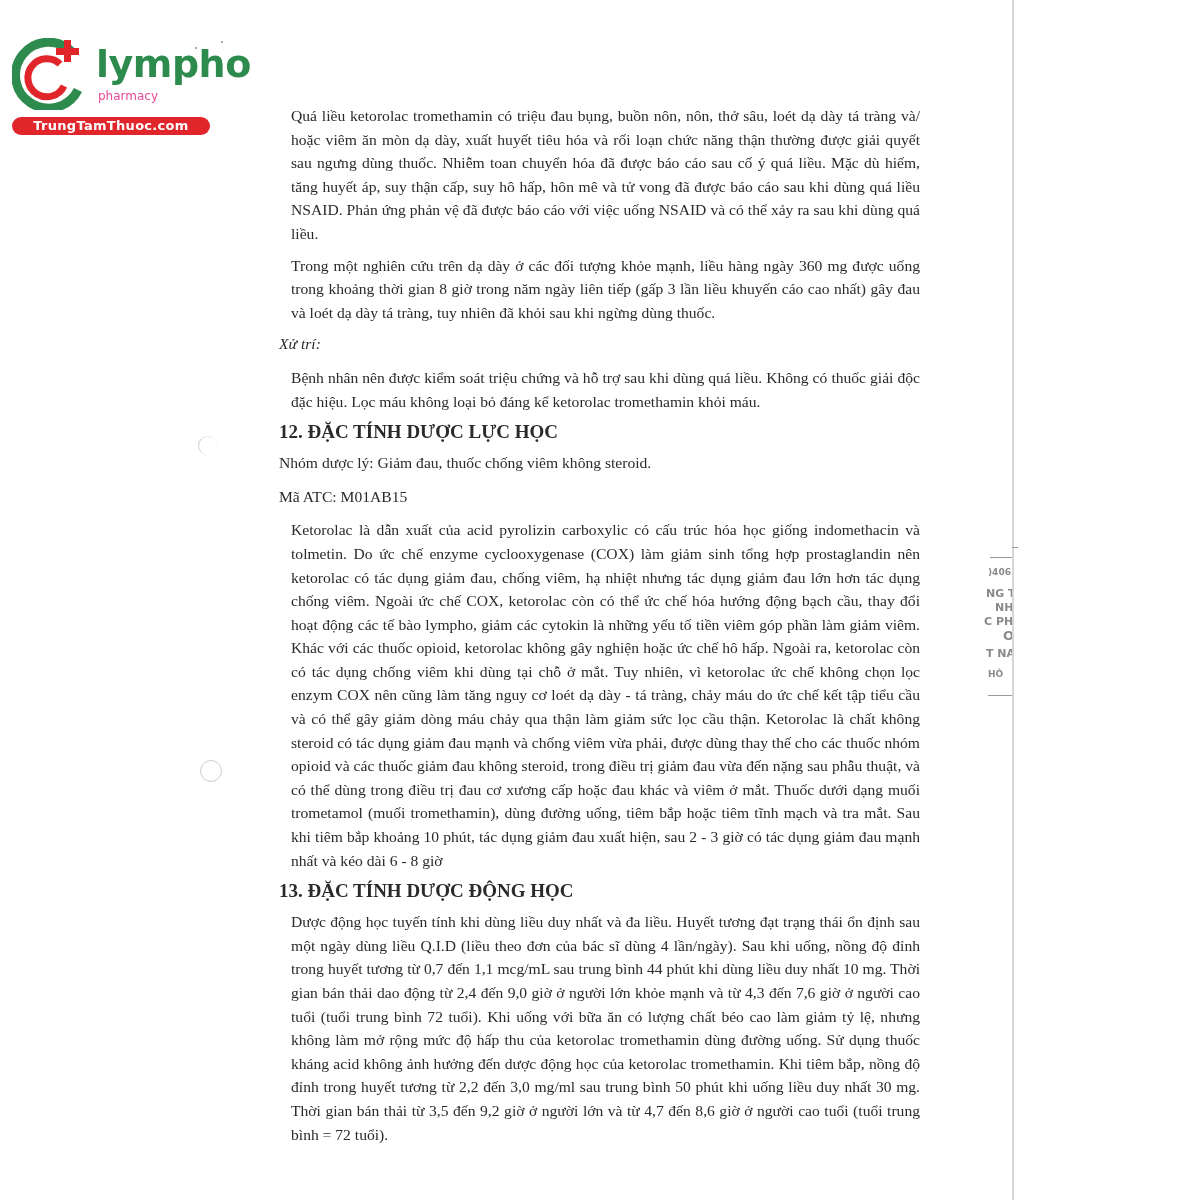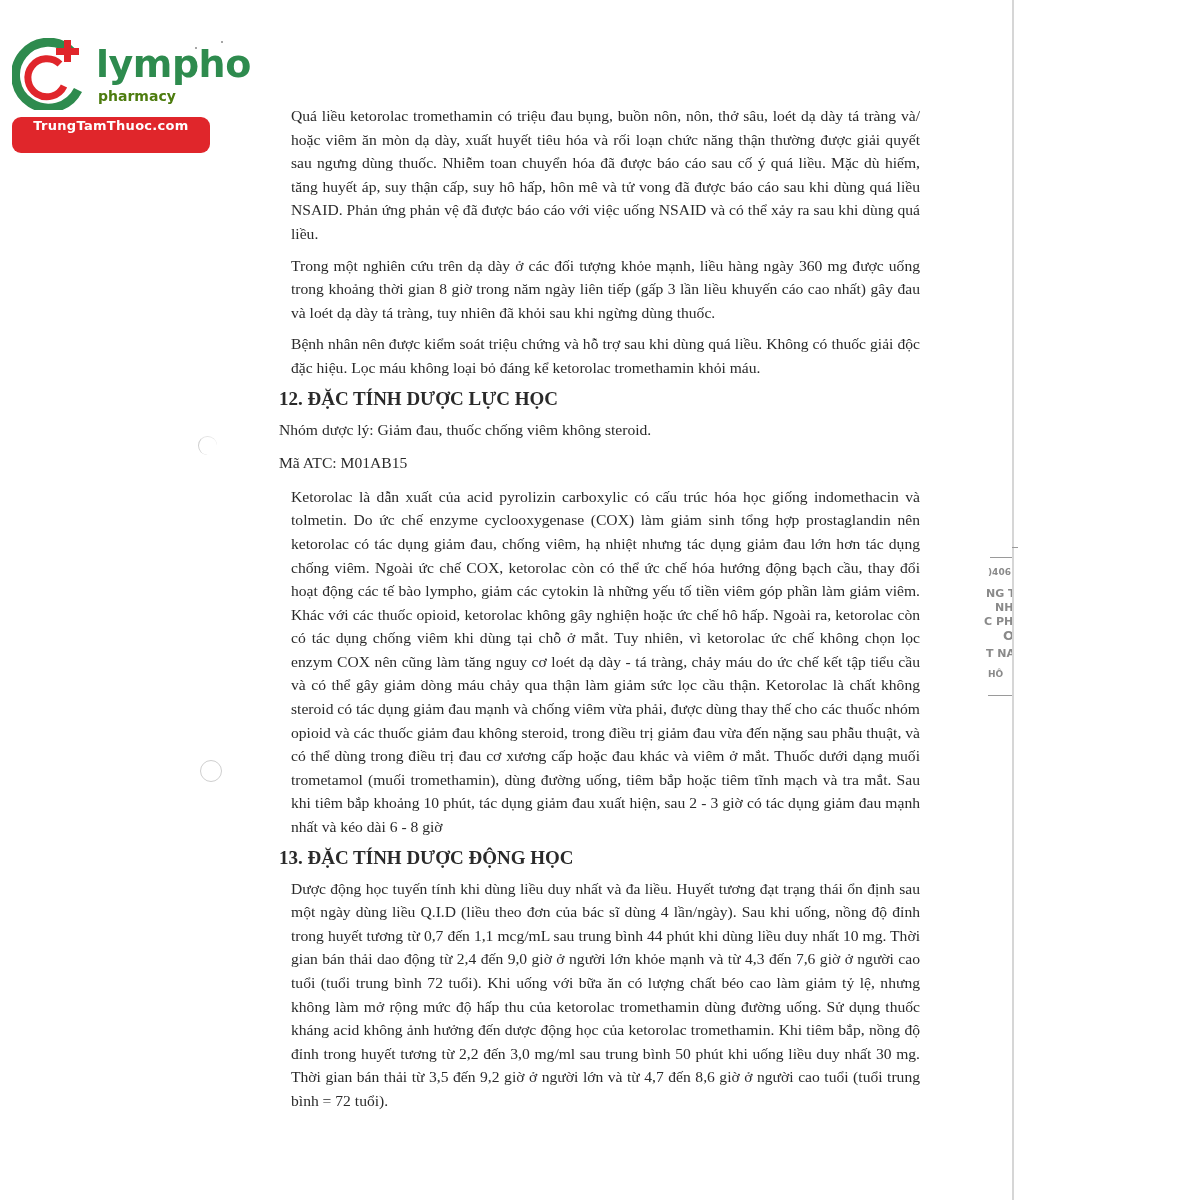--- a/index.html
+++ b/index.html
@@ -14,22 +14,22 @@
     background: #d6d6d6;
   }
   .page-edge-tick { position: absolute; left: 1012px; top: 547px; width: 6px; height: 1px; background: #999; }
 
   
   .logo { position: absolute; left: 10px; top: 38px; width: 205px; height: 100px; }
   .logo-mark { position: absolute; left: 2px; top: 0; width: 80px; height: 72px; }
   .logo-word { position: absolute; left: 86px; top: 6px; font-family: "DejaVu Sans", sans-serif;
     font-size: 38px; font-weight: bold; color: #2e8b4e; letter-spacing: -0.5px; line-height: 40px; }
   .logo-sub { position: absolute; left: 88px; top: 50px; font-family: "DejaVu Sans", sans-serif;
-    font-size: 14px; font-weight: bold; color: #4d7c0f; line-height: 16px; }
-  .logo-banner { position: absolute; left: 2px; top: 79px; width: 198px; height: 36px;
+    font-size: 12px; font-weight: normal; color: #ec4899; line-height: 16px; }
+  .logo-banner { position: absolute; left: 2px; top: 79px; width: 198px; height: 18px;
     background: #e0262b; border-radius: 9px; color: #fff; text-align: center;
     font-family: "DejaVu Sans", sans-serif; font-size: 13px; font-weight: bold; line-height: 18px; letter-spacing: 0.3px; }
   .dot { position: absolute; width: 2px; height: 2px; background: #888; border-radius: 50%; }
 
   
   .content { position: absolute; left: 279px; top: 104px; width: 641px; }
   .p { font-size: 15.6px; line-height: 23.6px; text-align: justify; margin: 0 0 8px 12px; }
   .h { font-size: 19px; font-weight: bold; margin: 0 0 8px 0; line-height: 22px; }
   .i { font-style: italic; }
   .single { margin: 0 0 10px 0; }
@@ -65,20 +65,21 @@
 </div>
 <div class="dot" style="left:195px;top:47px;"></div>
 <div class="dot" style="left:221px;top:41px;"></div>
 
 <div class="hole-partial"></div>
 <div class="hole" style="left:200px;top:760px;width:20px;height:20px;"></div>
 
 <div class="content">
   <p class="p">Quá liều ketorolac tromethamin có triệu đau bụng, buồn nôn, nôn, thở sâu, loét dạ dày tá tràng và/ hoặc viêm ăn mòn dạ dày, xuất huyết tiêu hóa và rối loạn chức năng thận thường được giải quyết sau ngưng dùng thuốc. Nhiễm toan chuyển hóa đã được báo cáo sau cố ý quá liều. Mặc dù hiếm, tăng huyết áp, suy thận cấp, suy hô hấp, hôn mê và tử vong đã được báo cáo sau khi dùng quá liều NSAID. Phản ứng phản vệ đã được báo cáo với việc uống NSAID và có thể xảy ra sau khi dùng quá liều.</p>
   <p class="p">Trong một nghiên cứu trên dạ dày ở các đối tượng khỏe mạnh, liều hàng ngày 360 mg được uống trong khoảng thời gian 8 giờ trong năm ngày liên tiếp (gấp 3 lần liều khuyến cáo cao nhất) gây đau và loét dạ dày tá tràng, tuy nhiên đã khỏi sau khi ngừng dùng thuốc.</p>
+  <p class="p i single">Xử trí:</p>
   <p class="p">Bệnh nhân nên được kiểm soát triệu chứng và hỗ trợ sau khi dùng quá liều. Không có thuốc giải độc đặc hiệu. Lọc máu không loại bỏ đáng kể ketorolac tromethamin khỏi máu.</p>
 
   <div class="h">12. ĐẶC TÍNH DƯỢC LỰC HỌC</div>
   <p class="p single">Nhóm dược lý: Giảm đau, thuốc chống viêm không steroid.</p>
   <p class="p single">Mã ATC: M01AB15</p>
   <p class="p">Ketorolac là dẫn xuất của acid pyrolizin carboxylic có cấu trúc hóa học giống indomethacin và tolmetin. Do ức chế enzyme cyclooxygenase (COX) làm giảm sinh tổng hợp prostaglandin nên ketorolac có tác dụng giảm đau, chống viêm, hạ nhiệt nhưng tác dụng giảm đau lớn hơn tác dụng chống viêm. Ngoài ức chế COX, ketorolac còn có thể ức chế hóa hướng động bạch cầu, thay đổi hoạt động các tế bào lympho, giảm các cytokin là những yếu tố tiền viêm góp phần làm giảm viêm. Khác với các thuốc opioid, ketorolac không gây nghiện hoặc ức chế hô hấp. Ngoài ra, ketorolac còn có tác dụng chống viêm khi dùng tại chỗ ở mắt. Tuy nhiên, vì ketorolac ức chế không chọn lọc enzym COX nên cũng làm tăng nguy cơ loét dạ dày - tá tràng, chảy máu do ức chế kết tập tiểu cầu và có thể gây giảm dòng máu chảy qua thận làm giảm sức lọc cầu thận. Ketorolac là chất không steroid có tác dụng giảm đau mạnh và chống viêm vừa phải, được dùng thay thế cho các thuốc nhóm opioid và các thuốc giảm đau không steroid, trong điều trị giảm đau vừa đến nặng sau phẫu thuật, và có thể dùng trong điều trị đau cơ xương cấp hoặc đau khác và viêm ở mắt. Thuốc dưới dạng muối trometamol (muối tromethamin), dùng đường uống, tiêm bắp hoặc tiêm tĩnh mạch và tra mắt. Sau khi tiêm bắp khoảng 10 phút, tác dụng giảm đau xuất hiện, sau 2 - 3 giờ có tác dụng giảm đau mạnh nhất và kéo dài 6 - 8 giờ</p>
 
   <div class="h">13. ĐẶC TÍNH DƯỢC ĐỘNG HỌC</div>
   <p class="p">Dược động học tuyến tính khi dùng liều duy nhất và đa liều. Huyết tương đạt trạng thái ổn định sau một ngày dùng liều Q.I.D (liều theo đơn của bác sĩ dùng 4 lần/ngày). Sau khi uống, nồng độ đỉnh trong huyết tương từ 0,7 đến 1,1 mcg/mL sau trung bình 44 phút khi dùng liều duy nhất 10 mg. Thời gian bán thải dao động từ 2,4 đến 9,0 giờ ở người lớn khỏe mạnh và từ 4,3 đến 7,6 giờ ở người cao tuổi (tuổi trung bình 72 tuổi). Khi uống với bữa ăn có lượng chất béo cao làm giảm tỷ lệ, nhưng không làm mở rộng mức độ hấp thu của ketorolac tromethamin dùng đường uống. Sử dụng thuốc kháng acid không ảnh hưởng đến dược động học của ketorolac tromethamin. Khi tiêm bắp, nồng độ đỉnh trong huyết tương từ 2,2 đến 3,0 mg/ml sau trung bình 50 phút khi uống liều duy nhất 30 mg. Thời gian bán thải từ 3,5 đến 9,2 giờ ở người lớn và từ 4,7 đến 8,6 giờ ở người cao tuổi (tuổi trung bình = 72 tuổi).</p>
 </div>

